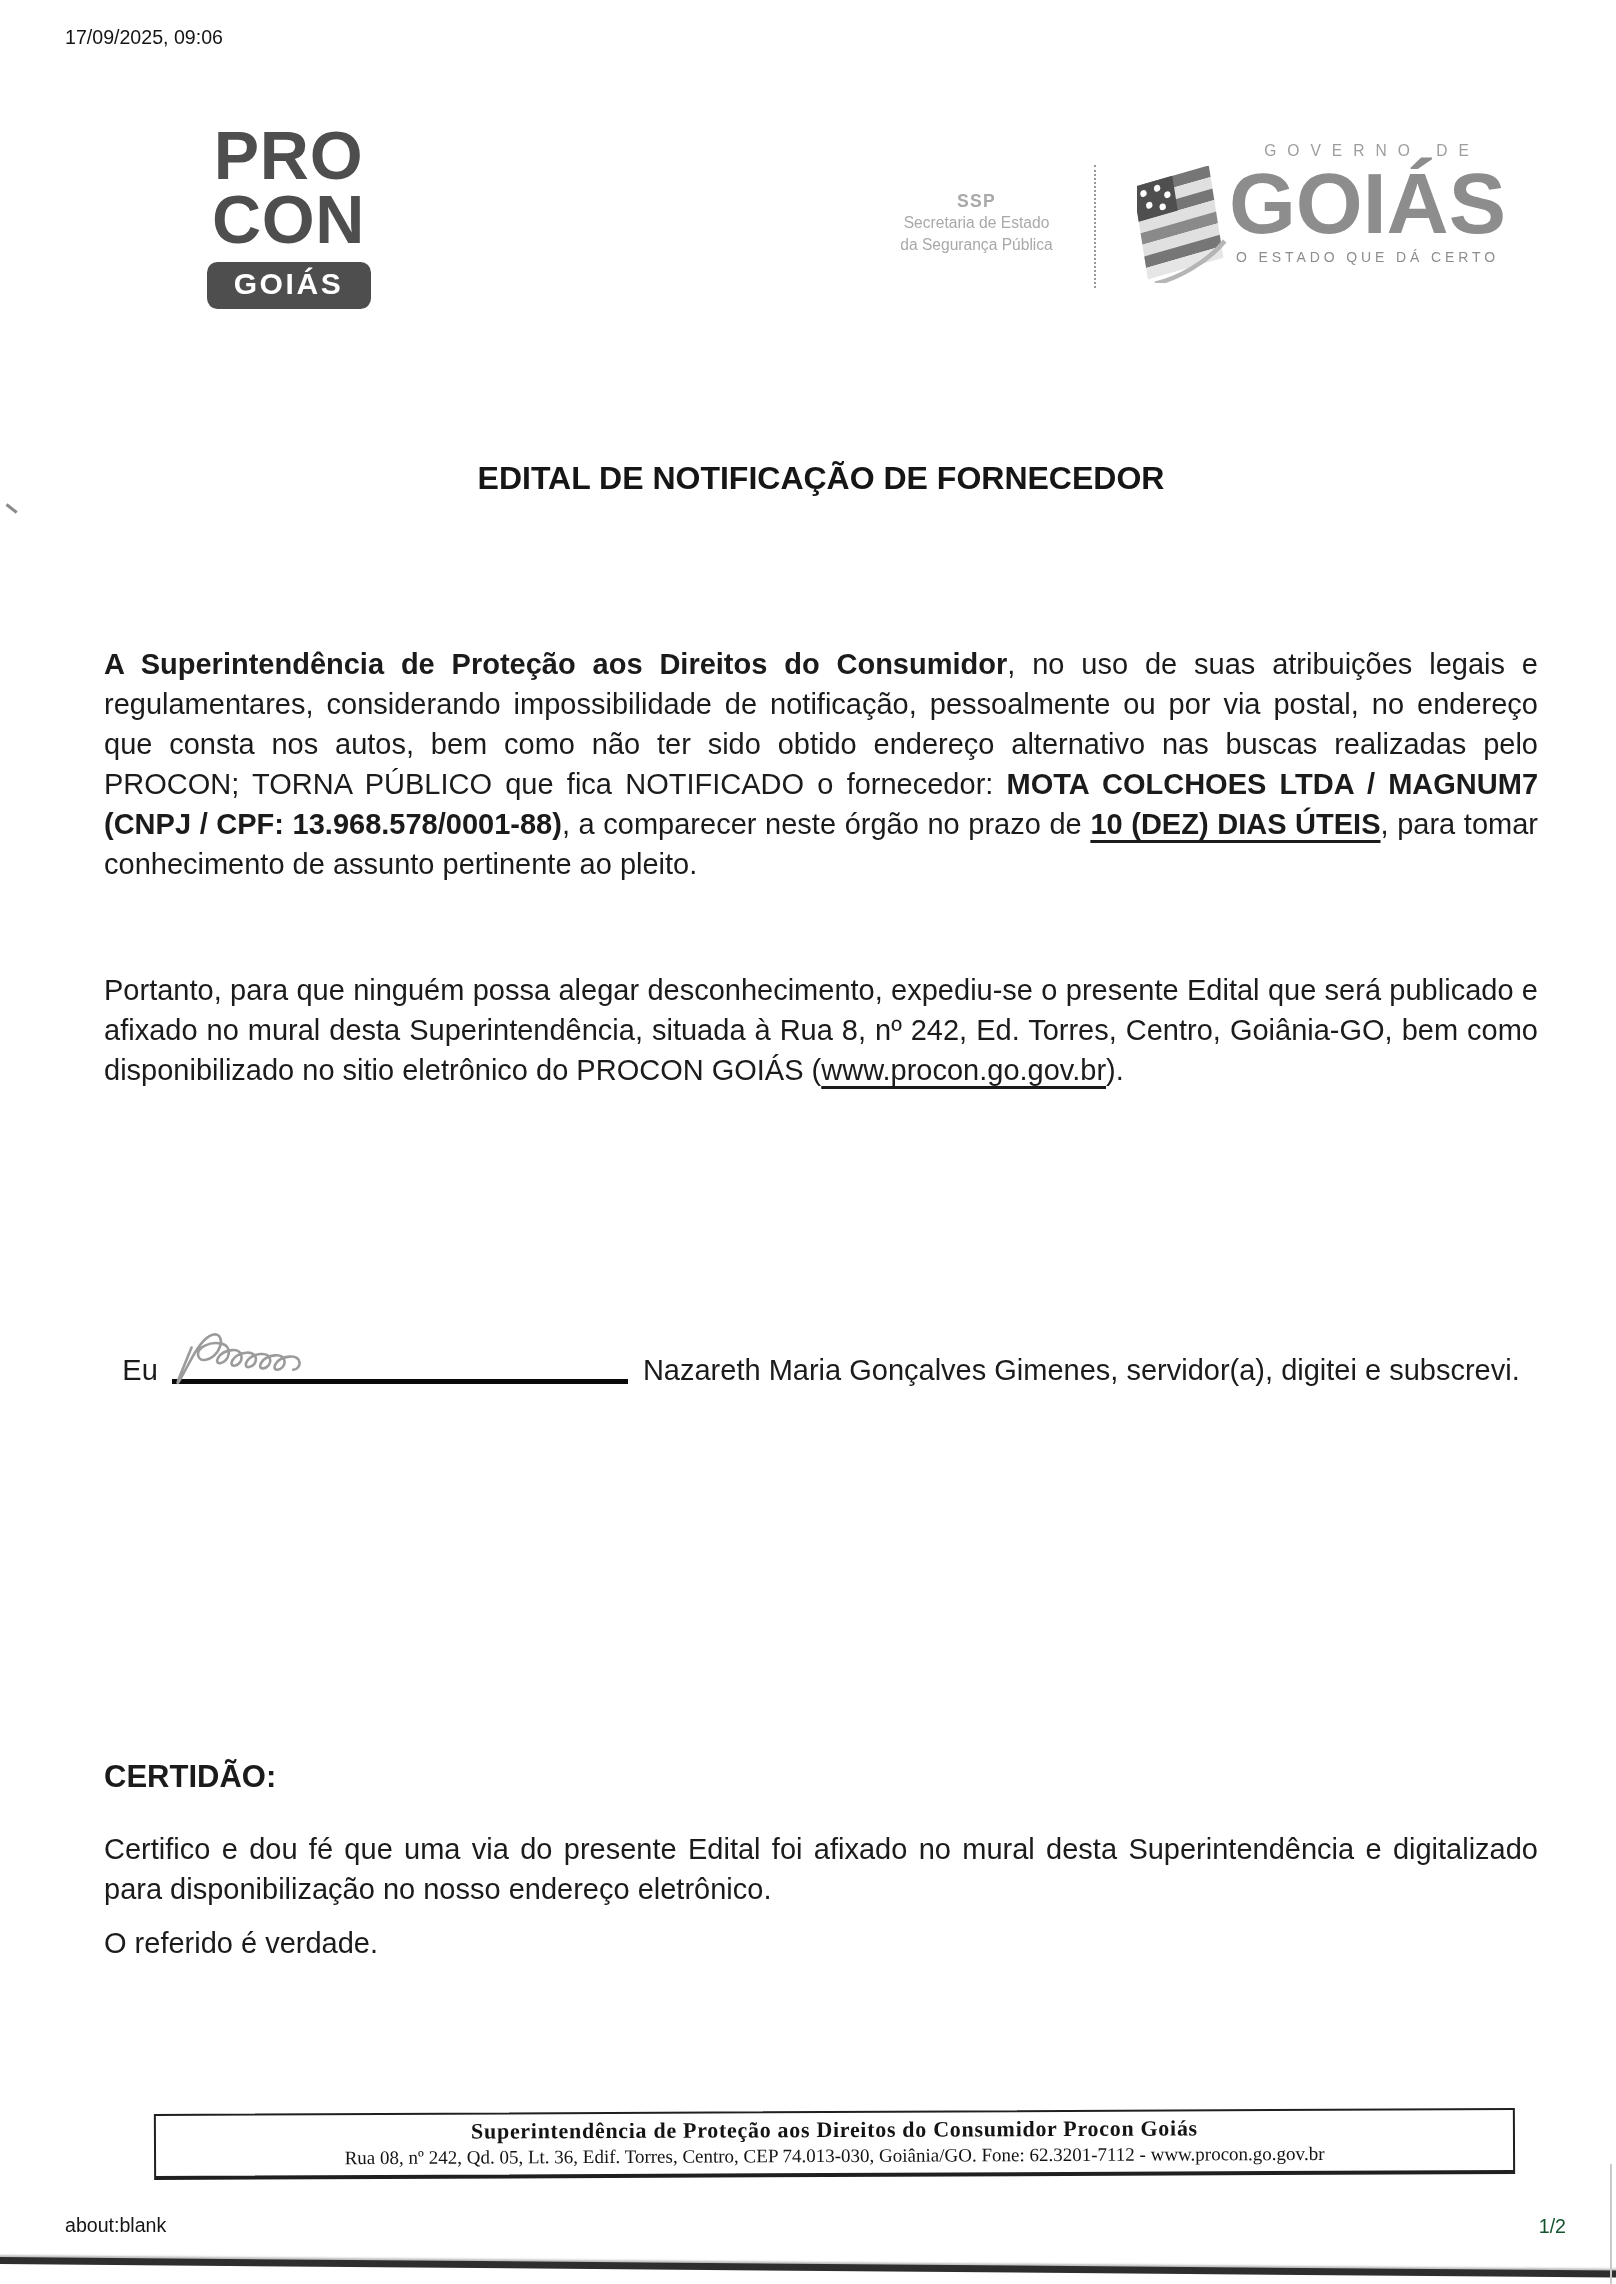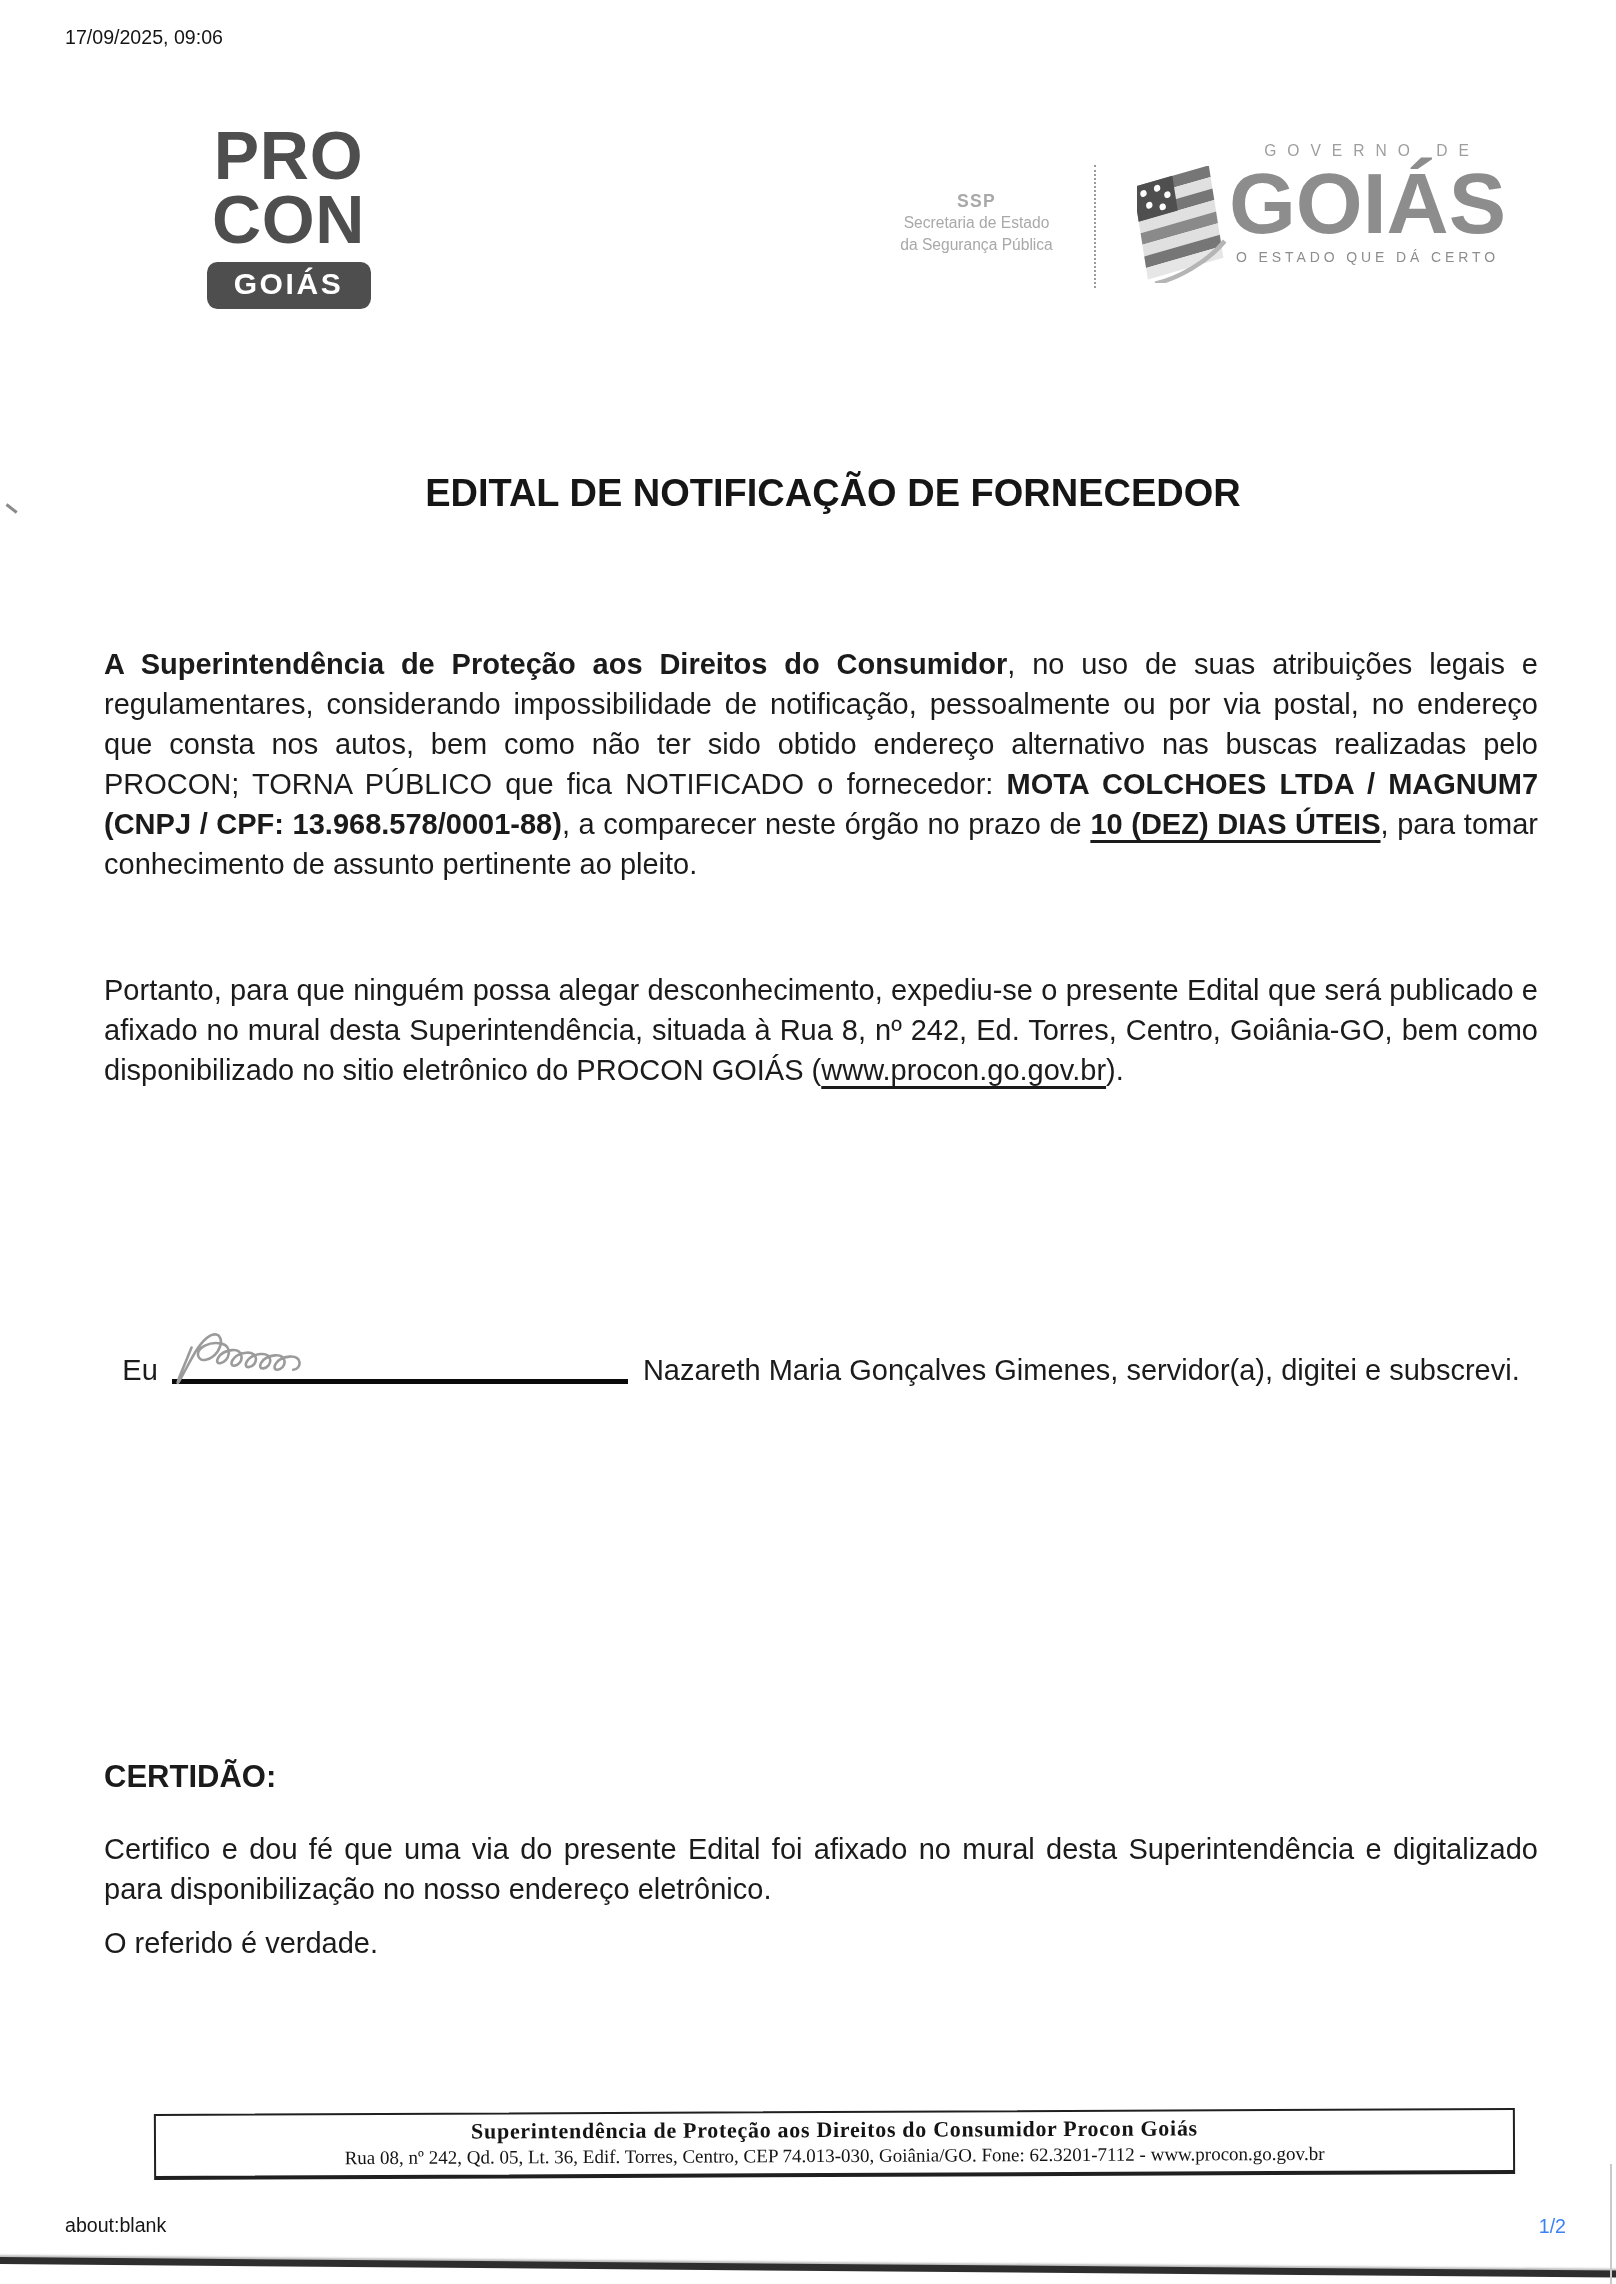--- a/index.html
+++ b/index.html
@@ -4,39 +4,39 @@
 <style>
   html,body{margin:0;padding:0;background:#ffffff;}
   .page{
     position:relative;width:1617px;height:2284px;background:#ffffff;overflow:hidden;
     font-family:"Liberation Sans",sans-serif;color:#1b1b1b;
   }
   
   .ph-date{position:absolute;left:65px;top:26px;font-size:19.6px;color:#151515;}
   .ph-title{position:absolute;left:0;width:100%;top:26px;text-align:center;font-size:19.6px;color:#151515;}
   .pf-url{position:absolute;left:65px;top:2214px;font-size:19.6px;color:#151515;}
-  .pf-page{position:absolute;right:51px;top:2215px;font-size:19.6px;color:#3b82f6;}
+  .pf-page{position:absolute;right:51px;top:2215px;font-size:19.6px;color:#14532d;}
   
   .procon-logo{position:absolute;left:196px;top:124px;width:185px;text-align:center;color:#4e4e4e;}
   .pl-line{font-size:68px;font-weight:bold;line-height:0.94;letter-spacing:0.7px;}
   .pl-badge{margin:10.4px auto 0;width:164px;background:#4e4e4e;color:#ffffff;font-weight:bold;
             font-size:30px;letter-spacing:2.6px;border-radius:10.4px;padding:5.2px 0 7.8px;}
   .ssp-block{position:absolute;left:882px;top:191px;width:189px;text-align:center;color:#a9a9a9;}
   .ssp-acronym{font-size:17.6px;font-weight:bold;letter-spacing:1.3px;}
   .ssp-line{font-size:15.6px;line-height:21.5px;}
   .logo-divider{position:absolute;left:1094px;top:165px;height:123px;width:0;border-left:2px dotted #9a9a9a;}
   .gov-logo{position:absolute;left:1137px;top:142px;width:391px;}
   .flag{position:absolute;left:0;top:23.5px;width:91px;height:117px;}
   .gov-text{margin-left:70px;text-align:center;color:#8d8d8d;}
   .gov-top{font-size:15.6px;letter-spacing:11px;color:#9d9d9d;padding-left:9px;}
   .gov-name{font-size:86px;font-weight:bold;line-height:1.0;}
   .gov-slogan{font-size:14px;letter-spacing:3.9px;margin-top:2.6px;color:#8d8d8d;}
   
-  .doc-title{position:absolute;left:104px;width:1434px;top:460px;margin:12px;text-align:center;
-             font-size:38px;font-weight:bold;color:#161616;}
+  .doc-title{position:absolute;left:104px;width:1434px;top:460px;margin:0;text-align:center;
+             font-size:32px;font-weight:bold;color:#161616;}
   .claim-line{position:absolute;left:104px;width:1434px;top:555px;text-align:center;
               font-size:30px;font-weight:bold;color:#161616;}
   .claim-num{display:inline-block;border-bottom:4.6px solid #101010;padding-bottom:2px;margin-left:5.2px;}
   .body-par{position:absolute;left:104px;width:1434px;margin:0;font-size:29px;line-height:40px;
             text-align:justify;color:#1b1b1b;}
   .para1{top:644px;}
   .para2{top:970px;}
   .b{font-weight:bold;}
   .u{text-decoration:underline;text-decoration-thickness:3.3px;text-underline-offset:5.9px;}
   .dado{position:absolute;left:104px;width:1434px;top:1209px;margin:0;font-size:30px;font-weight:bold;

